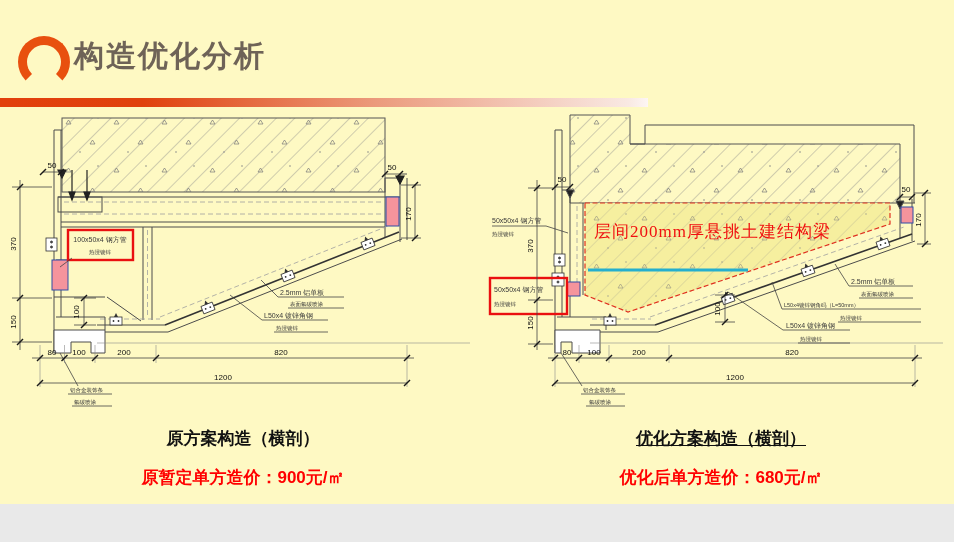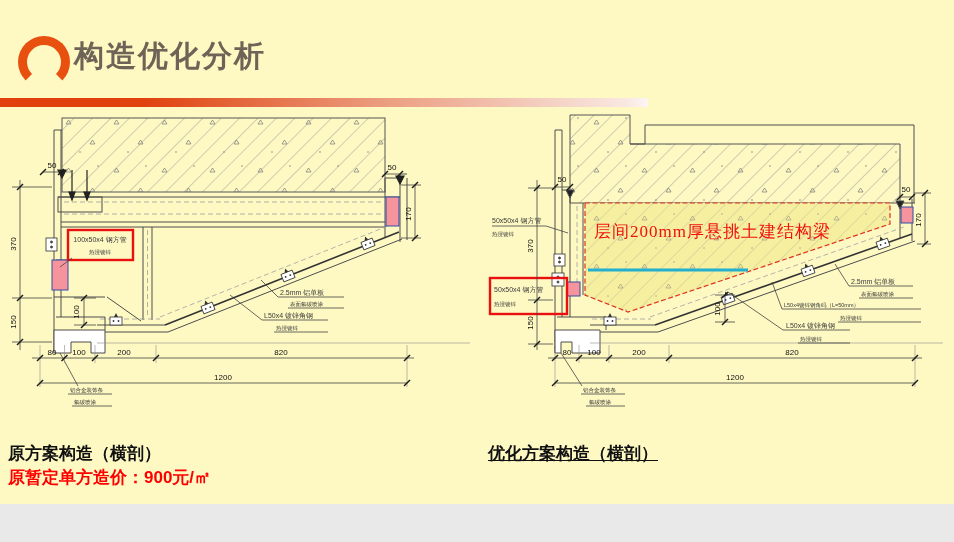--- a/index.html
+++ b/index.html
@@ -5,22 +5,22 @@
   html,body{margin:0;padding:0;background:#e9e9e9;}
   .slide{position:relative;width:954px;height:504px;background:#fef9c3;overflow:hidden;
          font-family:"Liberation Sans","DejaVu Sans",sans-serif;}
   
   .hdr-icon{position:absolute;left:18px;top:36px;width:34px;height:34px;border:9px solid #e8500f;
             border-bottom-color:transparent;border-radius:50%;}
   .hdr-title{position:absolute;left:74px;top:36px;font-size:30px;font-weight:700;color:#6e6357;letter-spacing:2px;}
   .hdr-bar{position:absolute;left:0;top:98px;width:648px;height:9px;
            background:linear-gradient(90deg,#e2400c 0%,#e0410d 22%,#eb9a7c 58%,#f9e9e3 97%,#fdf6f4 100%);}
   
-  .caption{position:absolute;top:442px;font-size:17px;font-weight:700;color:#111;}
-  .price{position:absolute;top:466px;text-align:left;font-size:17px;font-weight:700;color:#ff0000;}
+  .caption{position:absolute;top:427px;text-align:center;font-size:17px;font-weight:700;color:#111;}
+  .price{position:absolute;top:466px;text-align:center;font-size:17px;font-weight:700;color:#ff0000;}
   
   svg{position:absolute;}
   .ln{stroke:#4c4c4c;stroke-width:1;fill:none;}
   .lnb{stroke:#333;stroke-width:1.6;fill:none;}
   .thin{stroke:#8a8a8a;stroke-width:.6;fill:none;}
   .dash{stroke:#a0a0a0;stroke-width:.8;fill:none;stroke-dasharray:5 3;}
   .dim{stroke:#444;stroke-width:.8;fill:none;}
   .tick{stroke:#1a1a1a;stroke-width:1.4;}
   .dimtxt{font-size:8px;fill:#111;}
   .anntxt{font-size:7px;fill:#3a3a3a;}
@@ -368,14 +368,15 @@
       <path class="thin" d="M67,253 V277 M427,253 V277"></path>
       <line class="tick" x1="64" y1="276" x2="70" y2="270"></line>
         <line class="tick" x1="424" y1="276" x2="430" y2="270"></line>
       <text class="dimtxt" x="247" y="270" text-anchor="middle">1200</text>
     </g>
   </svg>
 
   <div class="caption" style="left:8px;width:470px;">原方案构造（横剖）</div>
   <div class="price" style="left:8px;width:470px;">原暂定单方造价：900元/㎡</div>
   <div class="caption" style="left:488px;width:466px;text-decoration:underline;">优化方案构造（横剖）</div>
+  <div class="price" style="left:488px;width:466px;">优化后单方造价：680元/㎡</div>
 
 </div>
 
 </body></html>

